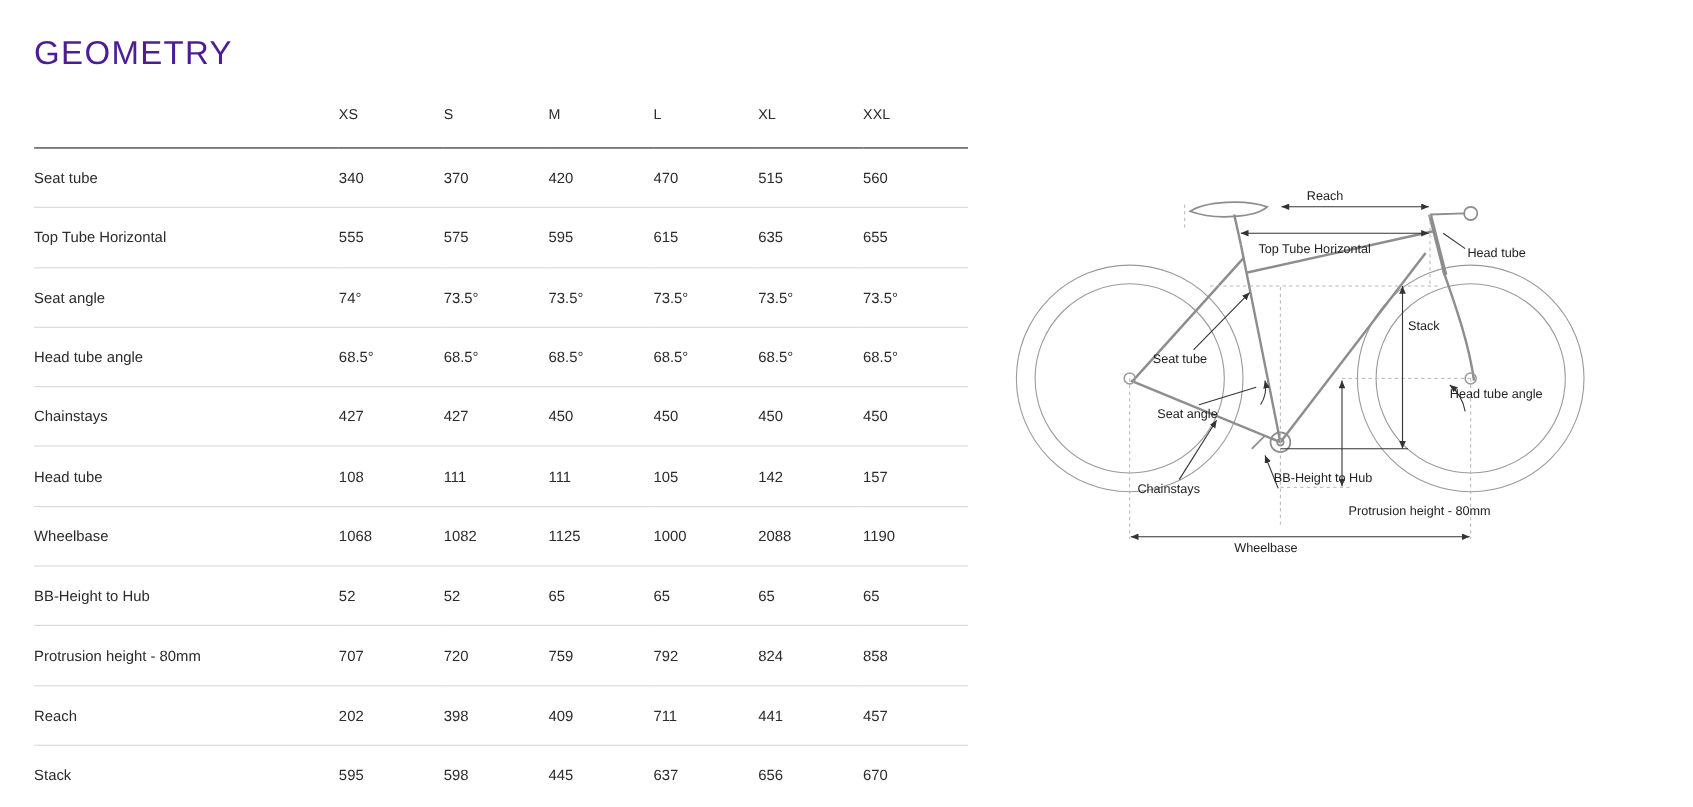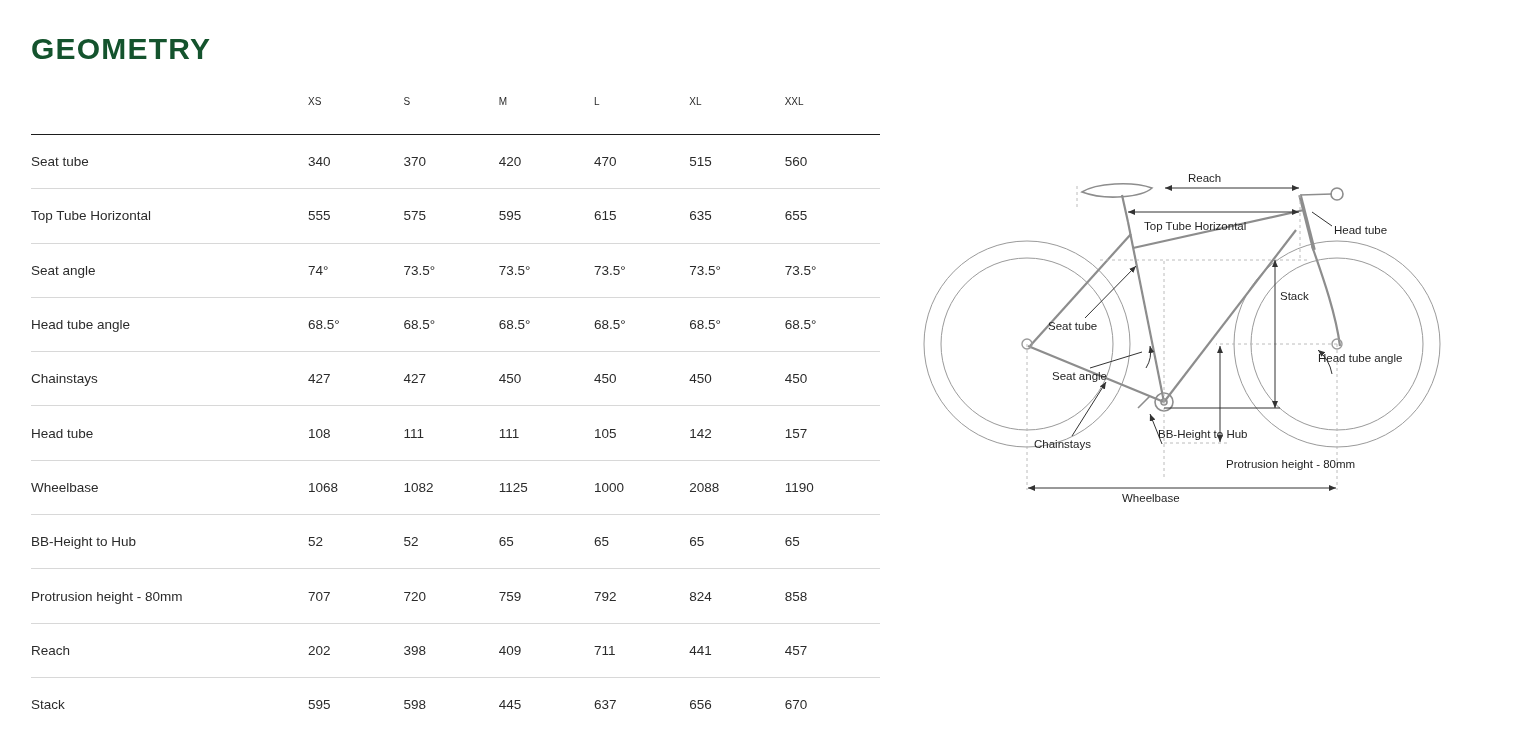--- a/index.html
+++ b/index.html
@@ -20,23 +20,23 @@
     width: 1539px;
     height: 734px;
   }
 
   
   .page-title {
     position: absolute;
     left: 31px;
     top: 32px;
     font-size: 30px;
-    font-weight: bold;
+    font-weight: normal;
     letter-spacing: 1.2px;
-    color: #14532d;
+    color: #4c1d95;
   }
 
   
   .geo-table-wrap {
     position: absolute;
     left: 31px;
     top: 86px;
     width: 849px;
   }
   table.geo-table {
@@ -51,21 +51,21 @@
     color: #2b2b2b;
     padding: 0;
     height: 53.3px;
     vertical-align: middle;
     font-weight: normal;
   }
   table.geo-table thead th {
     height: 38px;
     vertical-align: top;
     padding-top: 10px;
-    font-size: 10px;
+    font-size: 13px;
     color: #2b2b2b;
     font-weight: normal;
   }
   table.geo-table thead tr {
     border-bottom: 1.6px solid #1d1d1d;
   }
   table.geo-table tbody tr {
     border-bottom: 1px solid #d8d8d8;
   }
   table.geo-table tbody tr:last-child {

